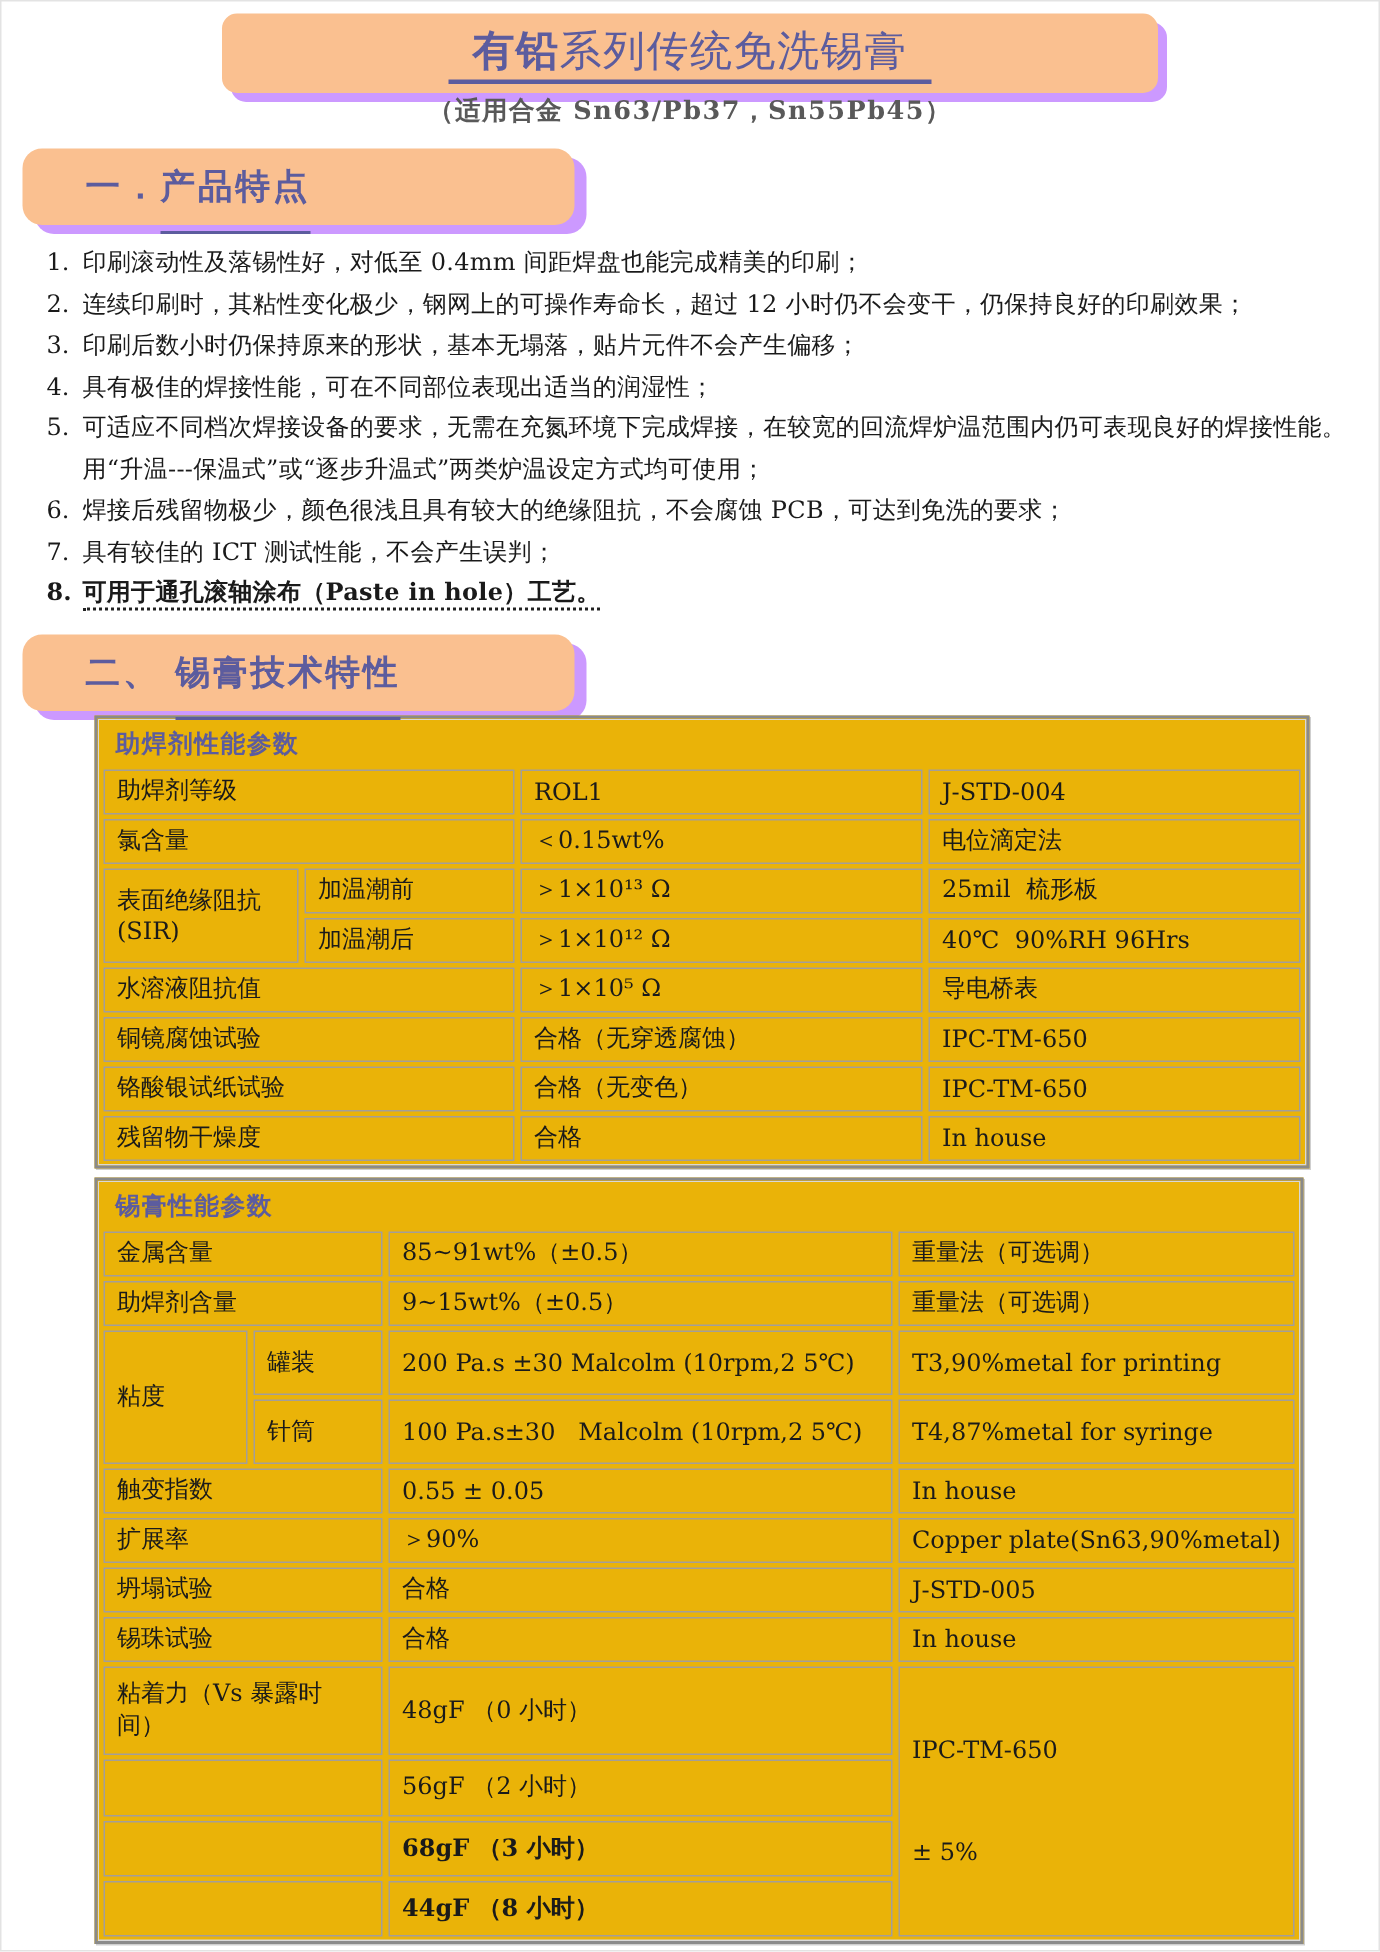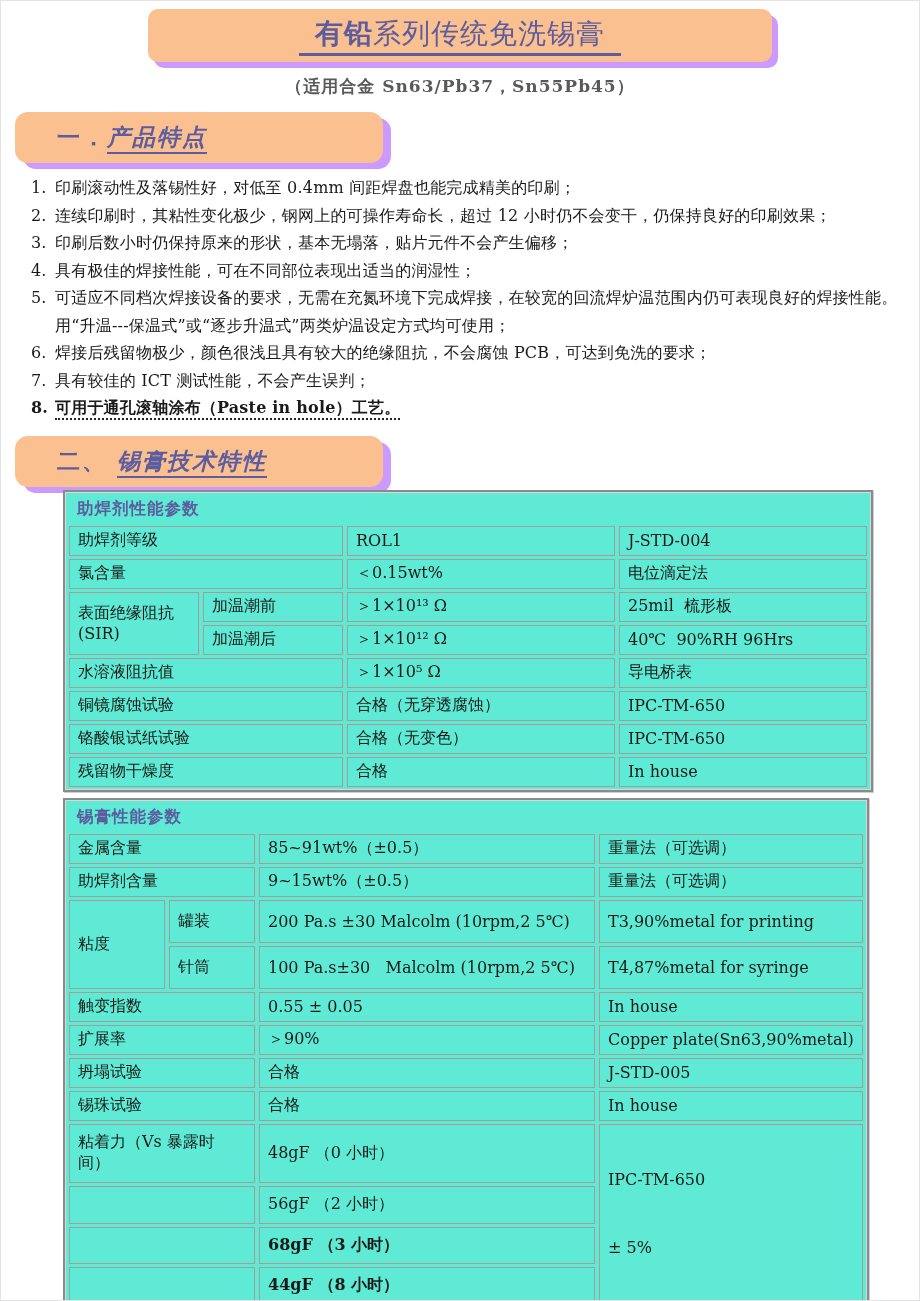--- a/index.html
+++ b/index.html
@@ -33,39 +33,38 @@
     justify-content:center;
   }
   .title-text{
     font-size:28px;color:var(--head-color);
     border-bottom:3px solid var(--head-color);
     padding:0 16px 2px 16px;line-height:1.25;
     letter-spacing:1px;
   }
   .title-lead{font-weight:bold;}
   .subtitle{
-    text-align:center;margin-top:13px;
+    text-align:center;
     font-size:17px;font-weight:bold;color:var(--subtitle-color);
     letter-spacing:1px;
   }
   .section-banner{
     width:368px;height:51px;
     margin:14px 0 0 14px;
     border-radius:13px;
     box-shadow:8px 6px 0 var(--banner-shadow);
     padding-left:42px;
   }
   .section-head{
     font-size:23px;font-weight:bold;color:var(--head-color);
     letter-spacing:2px;white-space:nowrap;
   }
   .section-head .underlined{
     border-bottom:2px solid var(--head-color);
-    padding-bottom:2px;
-    font-style:italic;
+    padding-bottom:16px;
   }
   
   .features{margin:11px 0 0 30px;width:878px;}
   .feat{
     display:flex;align-items:flex-start;
     font-size:16px;line-height:27.5px;
   }
   .feat-num{width:24px;flex:0 0 24px;text-align:left;}
   .feat-text{flex:1;letter-spacing:0.2px;}
   .feat-bold .feat-num,.feat-bold .feat-text{font-weight:bold;}
@@ -74,21 +73,21 @@
   }
   
   .spec-table{
     margin:0 0 0 62px;
     width:806px;
     border:2px solid var(--table-border);
     box-shadow:inset 0 0 0 1px #d8d8d8, 1px 1px 0 #cfcfcf;
     border-collapse:separate;
     border-spacing:4px 3px;
     table-layout:fixed;
-    background:#5eead4;
+    background:#eab308;
   }
   .spec-table.first{margin-top:3px;}
   .spec-table.second{margin-top:6px;}
   .spec-table td{
     border:1px solid var(--cell-border);
     padding:2px 8px;
     font-size:16px;
     height:30px;
     vertical-align:middle;
     white-space:pre-wrap;

